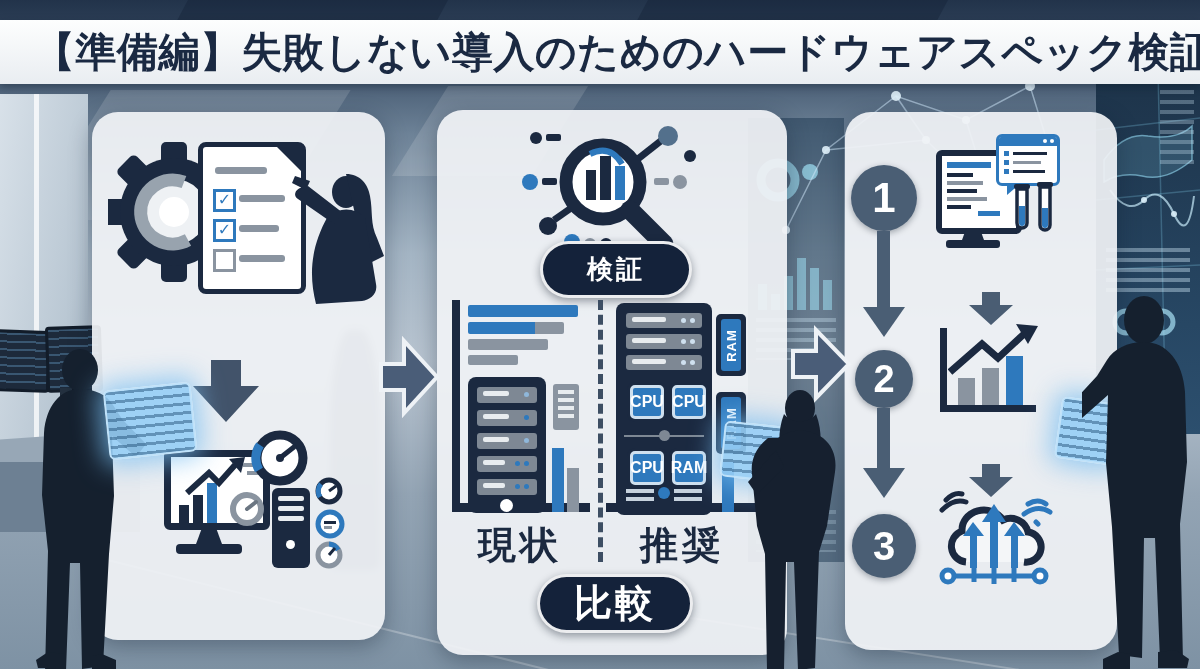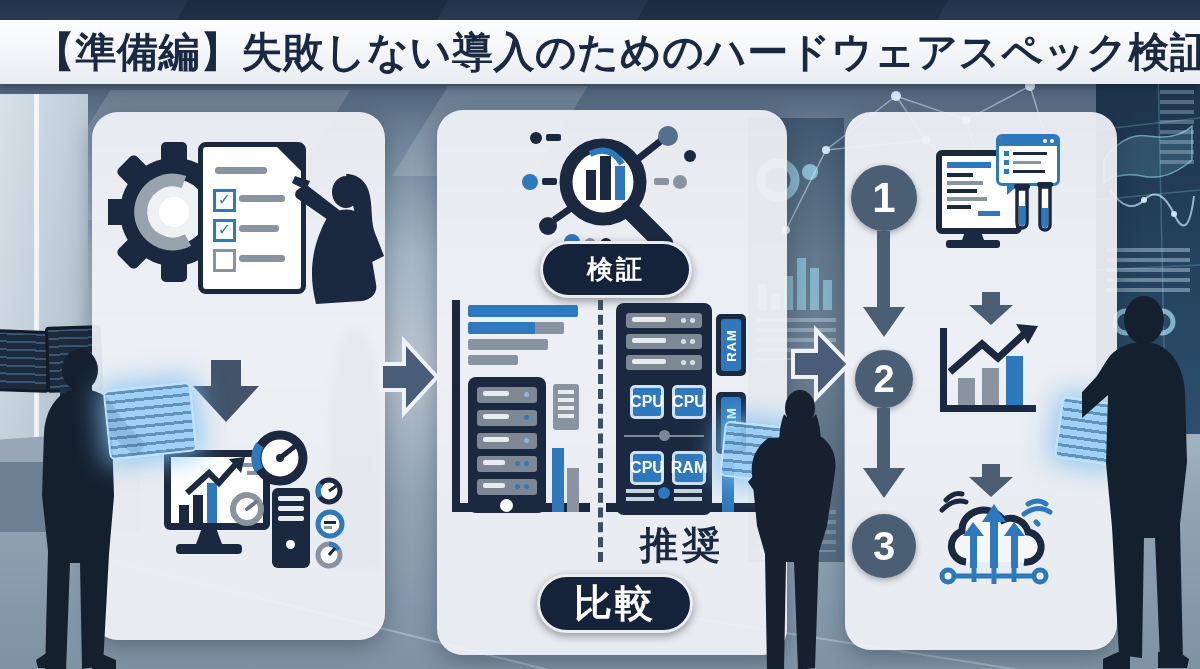--- a/index.html
+++ b/index.html
@@ -356,20 +356,21 @@
         <span>RAM</span>
       </div>
   </div>
   <div class="abs ramchip" style="left:716px;top:392px;width:30px;height:62px;z-index:3;">
     <div class="core">
         <span>RAM</span>
       </div>
   </div>
   <div class="abs" style="left:722px;top:462px;width:12px;height:50px;background:#2e79bd;z-index:3;"></div>
 
+  <div class="abs cmp-label" style="left:478px;top:520px;z-index:3;"><span>現状</span></div>
   <div class="abs cmp-label" style="left:640px;top:520px;z-index:3;"><span>推奨</span></div>
 
   <div class="abs badge" style="left:537px;top:574px;width:150px;height:53px;font-size:38px;z-index:3;">
     <span>比較</span>
   </div>
 
   <svg class="abs" style="left:790px;top:324px;z-index:4;" width="64" height="80">
     <polygon points="3,27 26,27 26,6 59,40 26,74 26,53 3,53" fill="#4a5d78" stroke="#eef2f6" stroke-width="4"></polygon>
   </svg>
 

